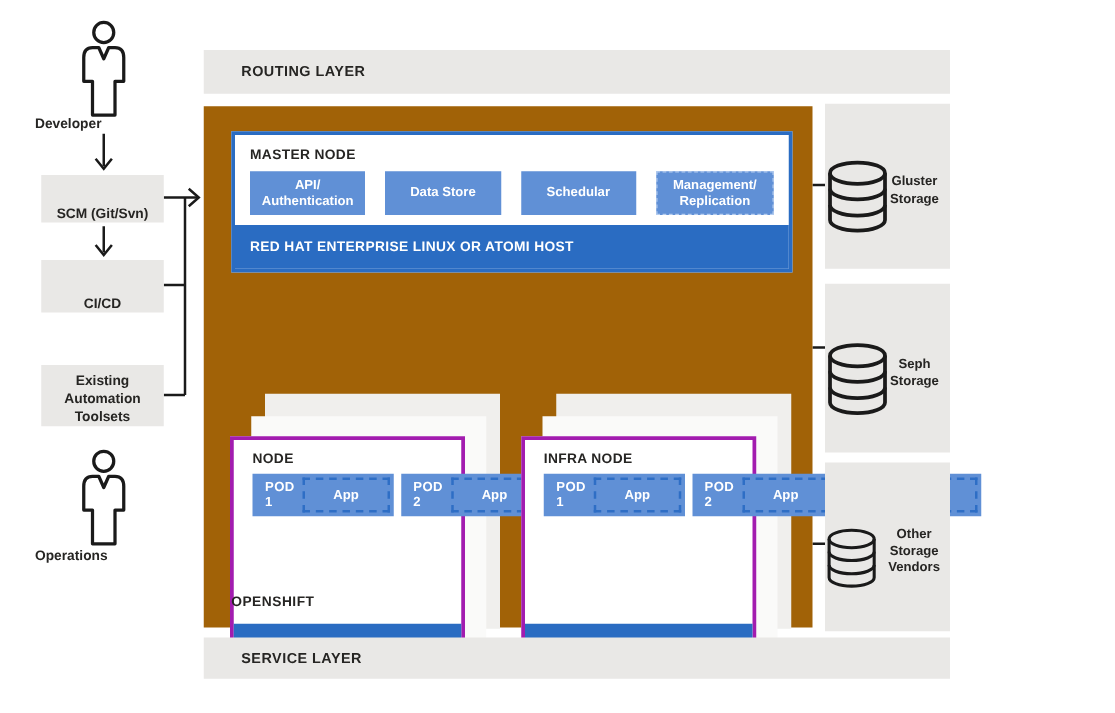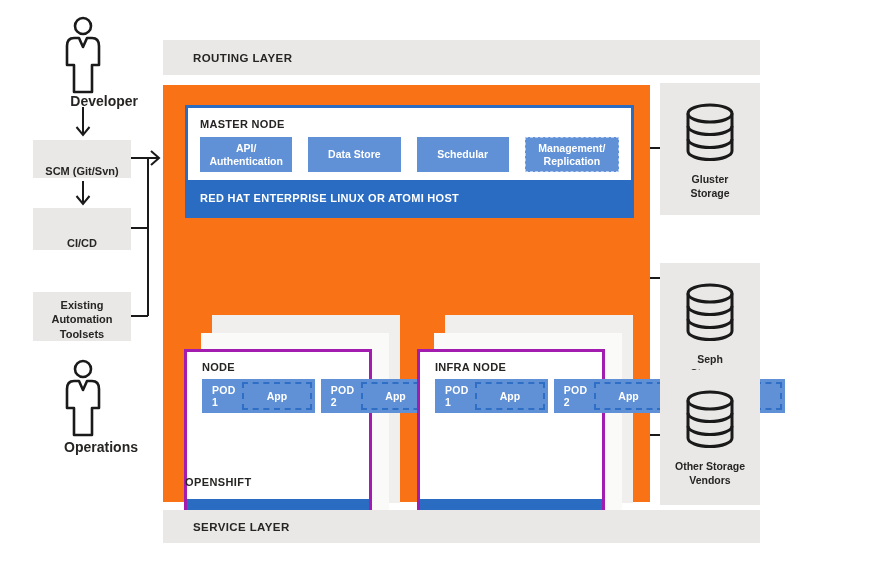--- a/index.html
+++ b/index.html
@@ -13,25 +13,25 @@
   
   .layer-bar{position:absolute;left:163px;width:597px;background:#e9e8e6;
     display:flex;align-items:center;}
   .layer-bar .lbl{padding-left:30px;font-size:11.5px;font-weight:700;
     letter-spacing:.4px;color:#262523;}
 
   
   .flow-box{position:absolute;left:33px;width:98px;background:#e9e8e6;
     display:flex;align-items:flex-end;justify-content:center;text-align:center;
     font-size:11px;font-weight:600;line-height:1.3;color:#262523;}
-  .person-label{position:absolute;width:110px;text-align:right;
-    font-size:14px;font-weight:600;color:#262523;}
-
-  
-  .main-box{position:absolute;left:163px;top:85px;width:487px;height:417px;background:#f97316;}
+  .person-label{position:absolute;width:110px;text-align:left;
+    font-size:11px;font-weight:600;color:#262523;}
+
+  
+  .main-box{position:absolute;left:163px;top:85px;width:487px;height:417px;background:#a16207;}
   .openshift-label{position:absolute;left:22px;bottom:14px;
     font-size:11px;font-weight:700;letter-spacing:.4px;}
 
   
   .master{position:absolute;left:22px;top:20px;width:449px;height:113px;
     background:#ffffff;border:3px solid #2a6cc2;box-sizing:border-box;}
   .master-title{margin:10px 0 0 12px;font-size:11px;font-weight:700;letter-spacing:.3px;}
   .mn-row{display:flex;gap:16px;padding:0 12px;margin-top:7px;}
   .mn-btn{flex:1;height:35px;background:#6090d6;color:#ffffff;
     display:flex;align-items:center;justify-content:center;text-align:center;
@@ -52,21 +52,21 @@
   .pods{margin:6px 12px 0 15px;display:flex;flex-direction:row;gap:6px;}
   .pod-row{height:34px;background:#6090d6;display:flex;align-items:center;position:relative;}
   .pod-name{margin-left:10px;color:#ffffff;font-size:10.5px;font-weight:700;letter-spacing:.3px;}
   .app-box{margin-left:auto;margin-right:3px;width:72px;height:24px;
     border:2px dashed #2e6ec5;display:flex;align-items:center;justify-content:center;
     color:#ffffff;font-size:10.5px;font-weight:700;}
   .node-box .blue-footer{font-size:10.5px;}
 
   
   .storage-box{position:absolute;left:660px;width:100px;background:#e9e8e6;
-    display:flex;flex-direction:column;align-items:center;}
+    display:flex;align-items:center;}
   .storage-box svg{margin-top:20px;}
   .storage-label{margin-top:8px;text-align:center;font-size:10.5px;font-weight:600;
     line-height:1.3;color:#262523;}
 
   svg.connectors{position:absolute;left:0;top:0;pointer-events:none;}
 </style>
 </head>
 <body>
 
 <div class="canvas">
@@ -192,21 +192,21 @@
         <ellipse cx="26" cy="10.5" rx="22" ry="8.5"></ellipse>
         <path d="M4,10.5 L4,48 A22,8.5 0 0 0 48,48 L48,10.5"></path>
         <path d="M4,23 A22,8.5 0 0 0 48,23"></path>
         <path d="M4,36 A22,8.5 0 0 0 48,36"></path>
       </g>
     </svg>
     <div class="storage-label prelines">Gluster
 Storage</div>
   </div>
 
-  <div class="storage-box" style="top:227px;height:135px;margin-top:36px;">
+  <div class="storage-box" style="top:227px;height:135px;">
     <svg width="52" height="62" viewBox="0 0 52 62">
       <g fill="none" stroke="#1a1a1a" stroke-width="3">
         <ellipse cx="26" cy="10.5" rx="22" ry="8.5"></ellipse>
         <path d="M4,10.5 L4,48 A22,8.5 0 0 0 48,48 L48,10.5"></path>
         <path d="M4,23 A22,8.5 0 0 0 48,23"></path>
         <path d="M4,36 A22,8.5 0 0 0 48,36"></path>
       </g>
     </svg>
     <div class="storage-label prelines">Seph
 Storage</div>

